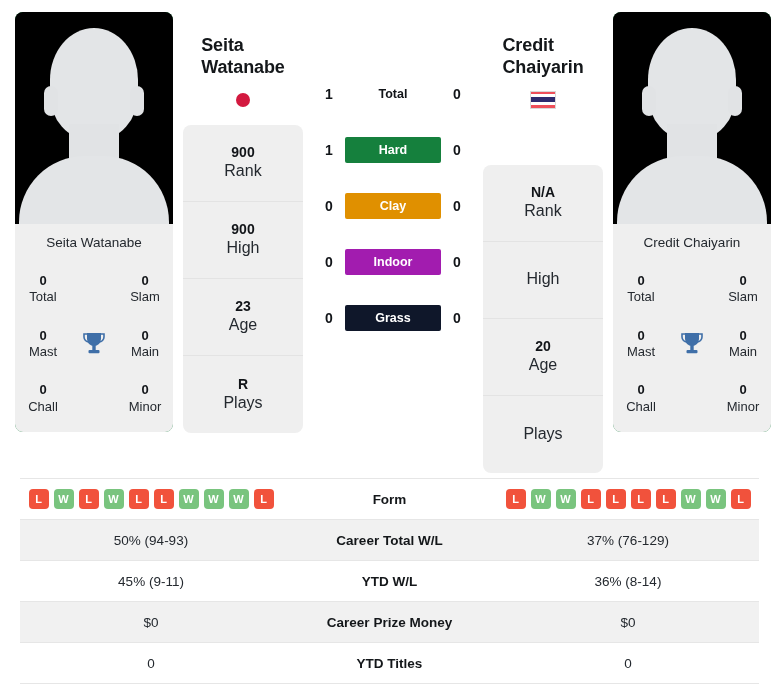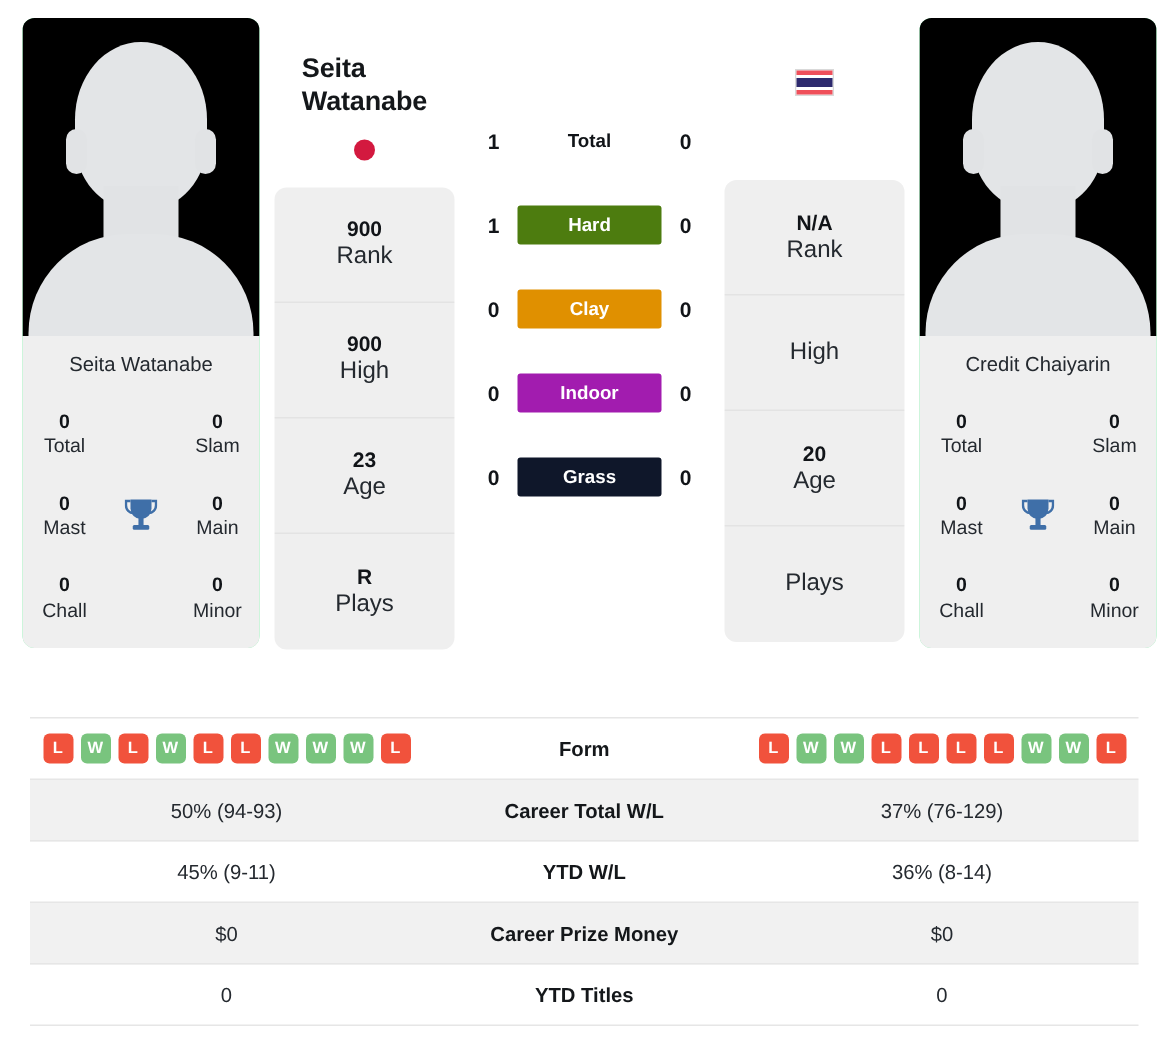--- a/index.html
+++ b/index.html
@@ -18,21 +18,21 @@
     align-items: flex-start;
     width: 779px;
     height: 478px;
     padding: 10px 0 0 0;
   }
 
   
   .player-card {
     width: 158px;
     margin: 2px 10px 0 15px;
-    background: #86efac;
+    background: #15803d;
     border-radius: 8px;
     overflow: hidden;
     flex: 0 0 158px;
   }
   .player-card.right { margin: 2px 15px 0 10px; }
 
   .avatar {
     width: 158px;
     height: 212px;
     background: #000000;
@@ -181,21 +181,21 @@
   }
   .s-mid {
     width: 96px;
     text-align: center;
     font-size: 12.5px;
     font-weight: 700;
     padding: 6px 0;
     border-radius: 2px;
   }
   .s-mid.plain { color: #111418; background: transparent; }
-  .s-mid.hard   { background: #4d7c0f; color: #ffffff; }
+  .s-mid.hard   { background: #15803d; color: #ffffff; }
   .s-mid.clay   { background: #e09000; color: #ffffff; }
   .s-mid.indoor { background: #a21caf; color: #ffffff; }
   .s-mid.grass  { background: #0f172a; color: #ffffff; }
 
   
   .stats {
     width: 739px;
     margin: 0 20px;
     border-top: 1px solid #e6e6e6;
   }
@@ -337,20 +337,24 @@
       <div class="s-right">0</div>
     </div>
     <div class="srow">
       <div class="s-left">0</div>
       <div class="s-mid grass">Grass</div>
       <div class="s-right">0</div>
     </div>
   </div>
 
   <div class="name-col right">
+    <div class="pname">
+      <span>Credit</span><br>
+      <span>Chaiyarin</span>
+    </div>
     <div class="flag-wrap">
       <div class="flag-th">
         <i class="r1"></i>
           <i class="w1"></i>
           <i class="b"></i>
           <i class="w2"></i>
           <i class="r2"></i>
       </div>
     </div>
     <div class="rank-box offset">

